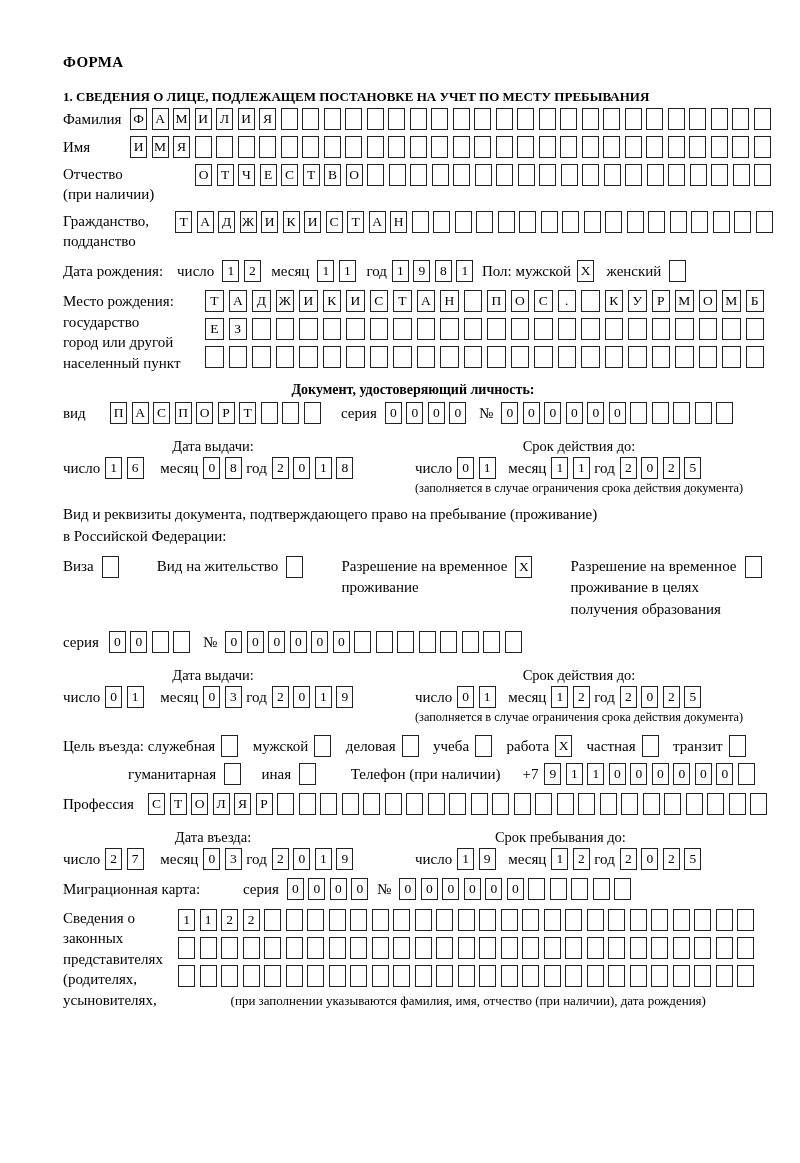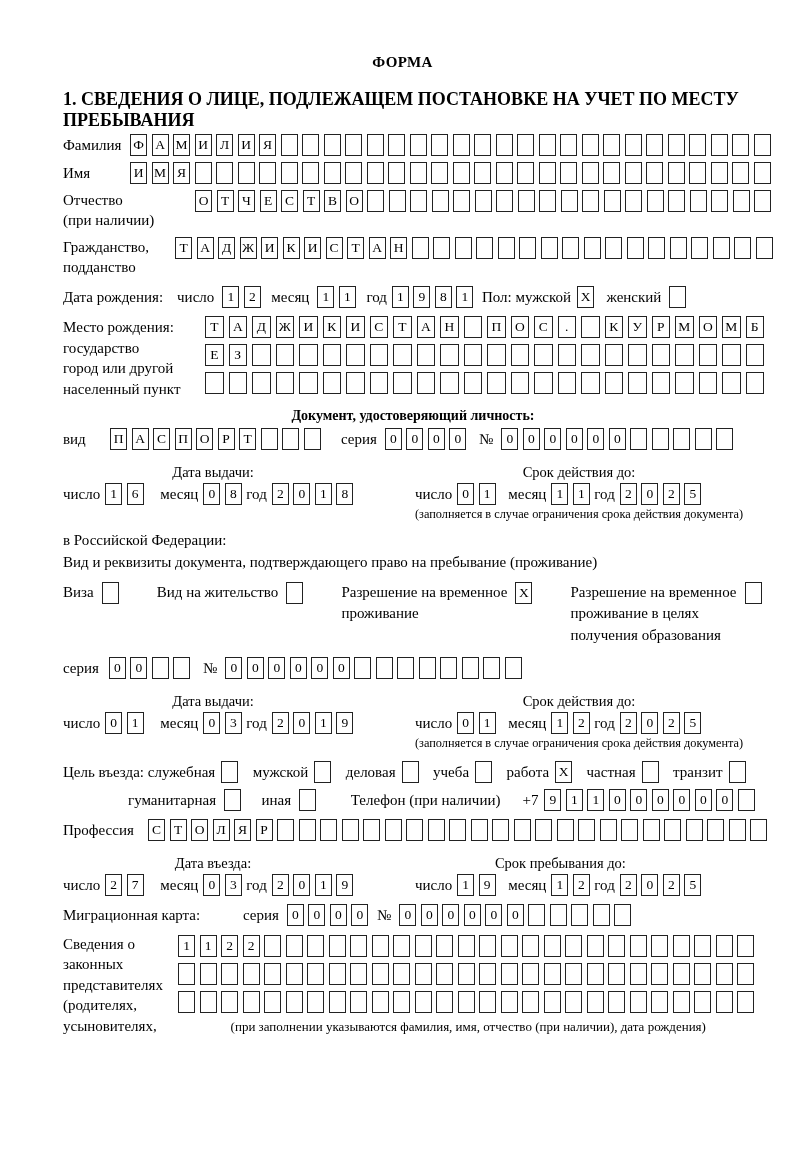--- a/index.html
+++ b/index.html
@@ -4,25 +4,25 @@
 <style>
   html,body{margin:0;padding:0;background:#e8e8e8;}
   .page{
     width:800px;height:1163px;margin:0 auto;background:#ffffff;color:#000;
     font-family:"Liberation Serif","DejaVu Serif",serif;
     box-sizing:border-box;padding:28px 24px 16px 63px;overflow:hidden;position:relative;
   }
   
   .hdr{margin-left:556px;font-size:13.5px;line-height:1.33;}
   .hdr .gap{margin-top:5px;}
-  .form-label{text-align:center;font-weight:bold;font-size:15px;margin:26px 34px 0 0;letter-spacing:.4px;}
+  .form-label{text-align:left;font-weight:bold;font-size:15px;margin:26px 34px 0 0;letter-spacing:.4px;}
   
   .title{text-align:center;font-weight:bold;font-size:15.5px;line-height:1.5;margin-top:18px;}
   .uline{display:inline-block;width:56px;border-bottom:2px solid #3a3a3a;height:.9em;margin-left:8px;}
-  .sec{font-weight:bold;font-size:18px;margin-top:18px;}
+  .sec{font-weight:bold;font-size:13px;margin-top:18px;}
   
   .row{display:flex;align-items:center;margin-top:6px;}
   .row.top{align-items:flex-start;}
   .lbl{font-size:15px;flex:none;line-height:1.35;}
   .cells{display:flex;flex:none;}
   .cell{
     box-sizing:border-box;flex:none;width:17px;height:22px;border:1.5px solid #222;
     margin-right:4.5px;text-align:center;font-size:13.5px;line-height:19px;background:#fff;
   }
   .wide .cell{width:18.5px;margin-right:5px;}
@@ -408,22 +408,22 @@
             <span class="cell">0</span>
             <span class="cell">2</span>
             <span class="cell">5</span>
           </span>
       </div>
       <div class="dnote">(заполняется в случае ограничения срока действия документа)</div>
     </div>
   </div>
 
   <div class="plaintext">
+    <div>Вид и реквизиты документа, подтверждающего право на пребывание (проживание)</div>
     <div>в Российской Федерации:</div>
-    <div>Вид и реквизиты документа, подтверждающего право на пребывание (проживание)</div>
   </div>
 
   <div class="opts">
     <span class="opt">
       <span class="lbl">Виза</span>
       <span class="cells">
           <span class="cell"></span>
         </span>
     </span>
     <span class="opt">

